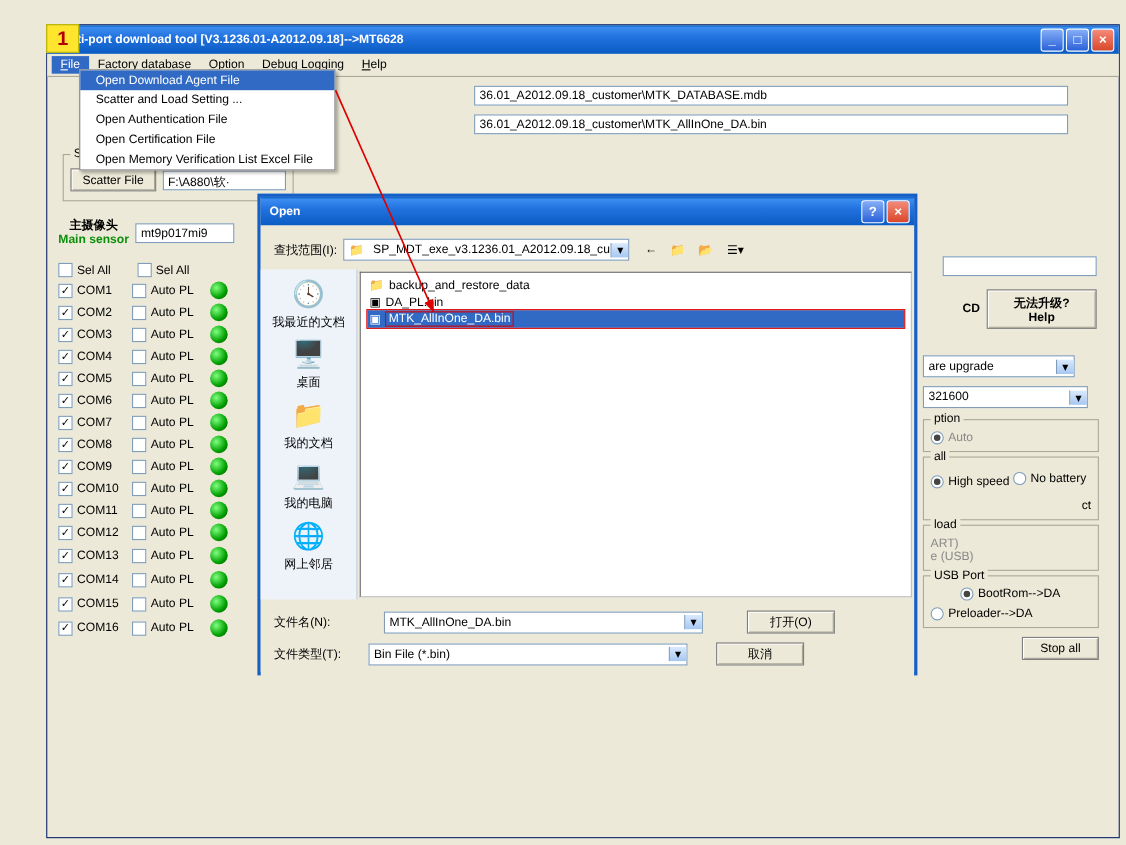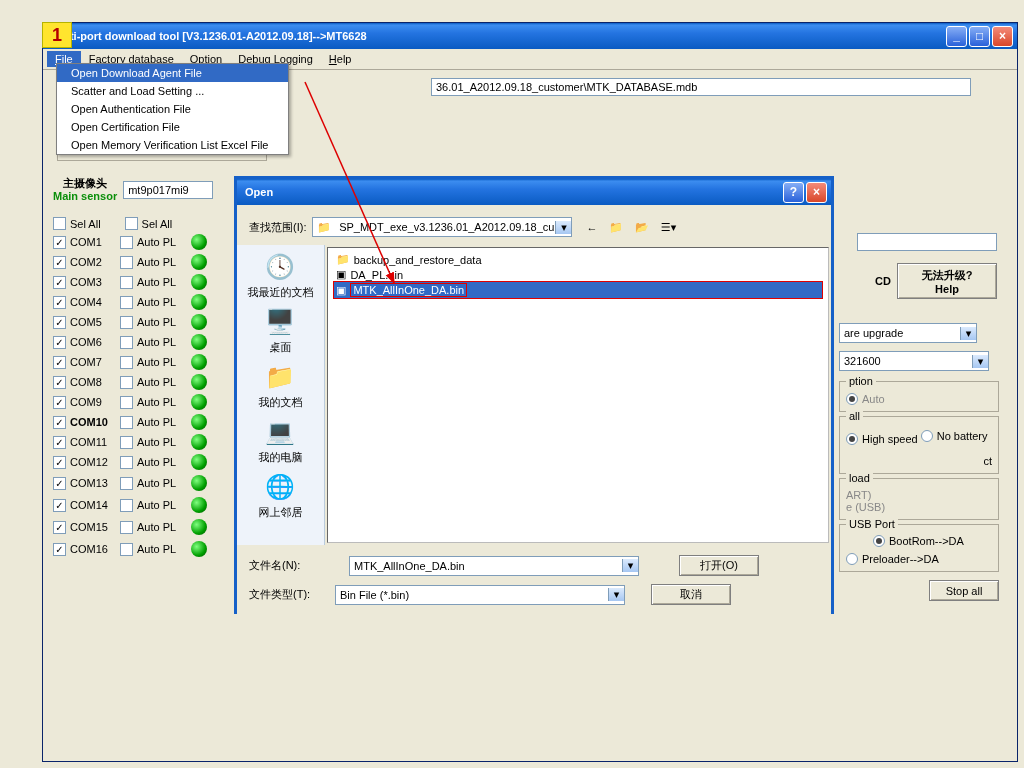--- a/index.html
+++ b/index.html
@@ -76,20 +76,21 @@
       <div class="menu-item active"><u>F</u>ile</div>
       <div class="menu-item"><u>F</u>actory database</div>
       <div class="menu-item"><u>O</u>ption</div>
       <div class="menu-item"><u>D</u>ebug Logging</div>
       <div class="menu-item"><u>H</u>elp</div>
     </div>
 
   <div style="padding: 4px 8px;">
     <div style="margin:4px 0 4px 380px;">
       <div class="text-input" style="width:540px; margin-bottom:8px;">36.01_A2012.09.18_customer\MTK_DATABASE.mdb</div>
+      <div class="text-input" style="width:540px;">36.01_A2012.09.18_customer\MTK_AllInOne_DA.bin</div>
     </div>
   </div>
 
   <div style="padding: 6px 10px;">
     
     <div class="groupbox" style="width:210px; display:inline-block; vertical-align:top;">
       <span class="gb-title">Scatter Files</span>
       <div class="row">
         <button class="btn">Scatter File</button>
         <div class="text-input" style="flex:1;">F:\A880\软·</div>
@@ -223,21 +224,21 @@
             </label>
             <label class="checkbox-wrap">
               <span class="checkbox-box"></span>
               <span style="width:46px;">Auto PL</span>
             </label>
             <span class="led"></span>
           </div>
           <div class="row" style="gap: 8px; margin: 4px 0px;">
             <label class="checkbox-wrap">
               <span class="checkbox-box">✓</span>
-              <span style="width:42px;font-weight:bold;">COM10</span>
+              <span style="width:42px;">COM10</span>
             </label>
             <label class="checkbox-wrap">
               <span class="checkbox-box"></span>
               <span style="width:46px;">Auto PL</span>
             </label>
             <span class="led"></span>
           </div>
           <div class="row" style="gap: 8px; margin: 4px 0px;">
             <label class="checkbox-wrap">
               <span class="checkbox-box">✓</span>
@@ -403,21 +404,21 @@
         </label>
     </div>
 
     <div style="display:flex; gap:40px; margin-top:8px; margin-left:-160px;">
       <button class="btn def" style="width:70px;">Start all</button>
       <button class="btn" style="width:70px; margin-left:140px;">Stop all</button>
     </div>
   </div>
 </div>
 
-<div class="dropdown-menu" id="file-dd" style="left:56px; top:63px;">
+<div class="dropdown-menu" id="file-dd" style="left:72px; top:63px;">
     <div class="dd-item highlight">Open Download Agent File</div>
     <div class="dd-item">Scatter and Load Setting ...</div>
     <div class="dd-item">Open Authentication File</div>
     <div class="dd-item">Open Certification File</div>
     <div class="dd-item">Open Memory Verification List Excel File</div>
   </div>
 
 <svg class="annot-line" style="left:0; top:0;" width="1024" height="768">
   <defs>
       <marker id="arrow" markerWidth="8" markerHeight="8" refX="7" refY="3" orient="auto">

